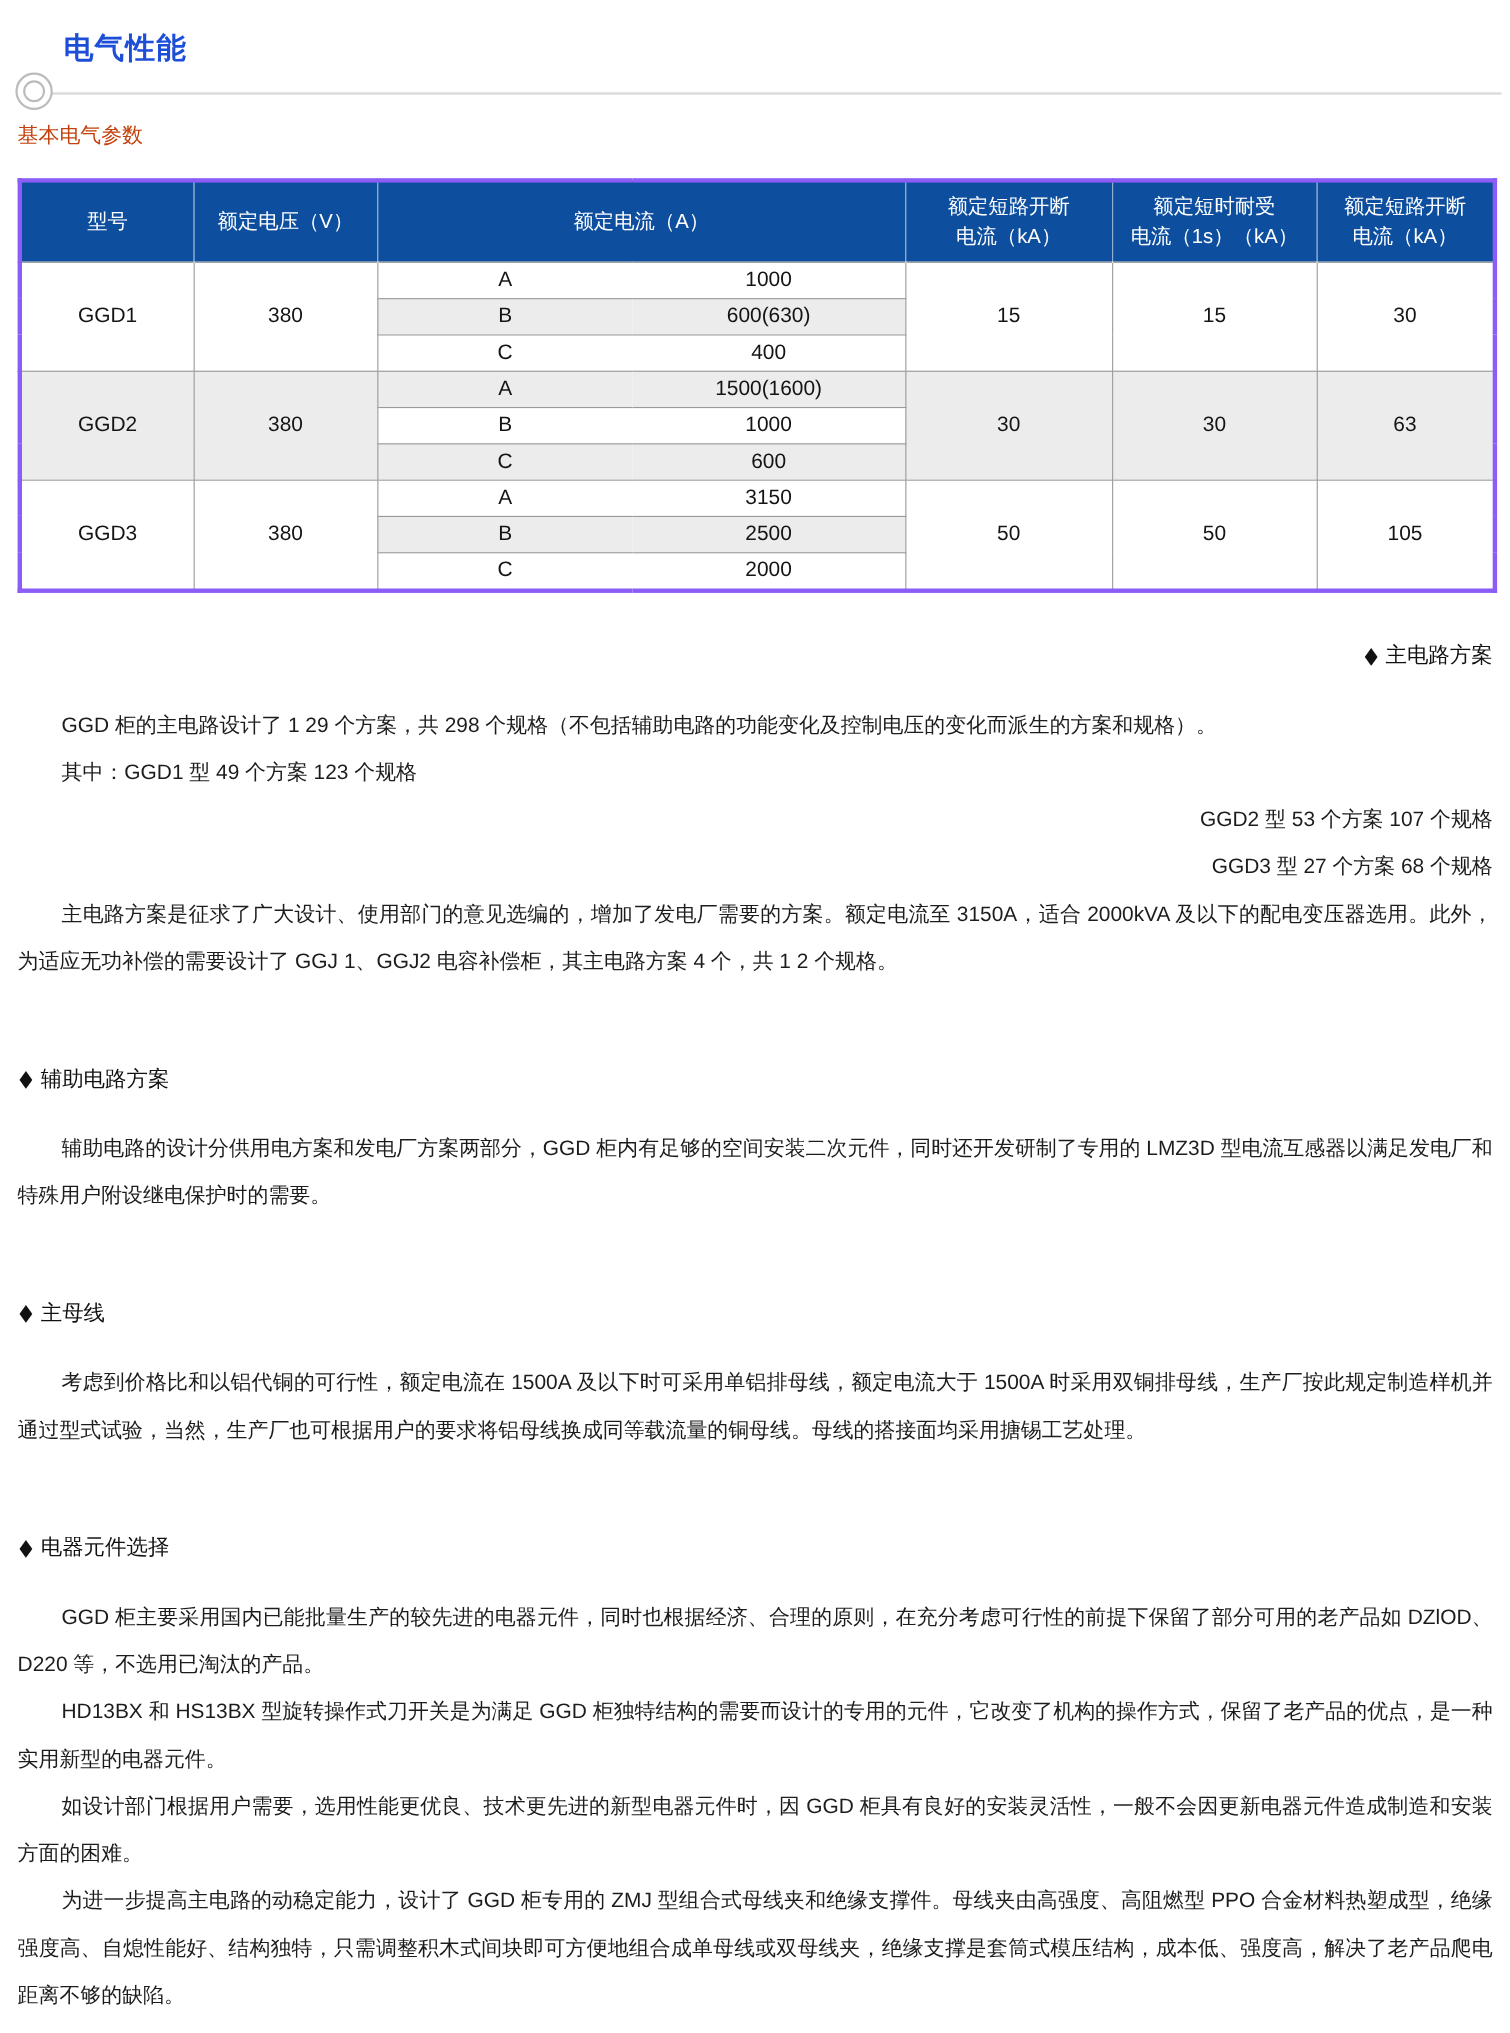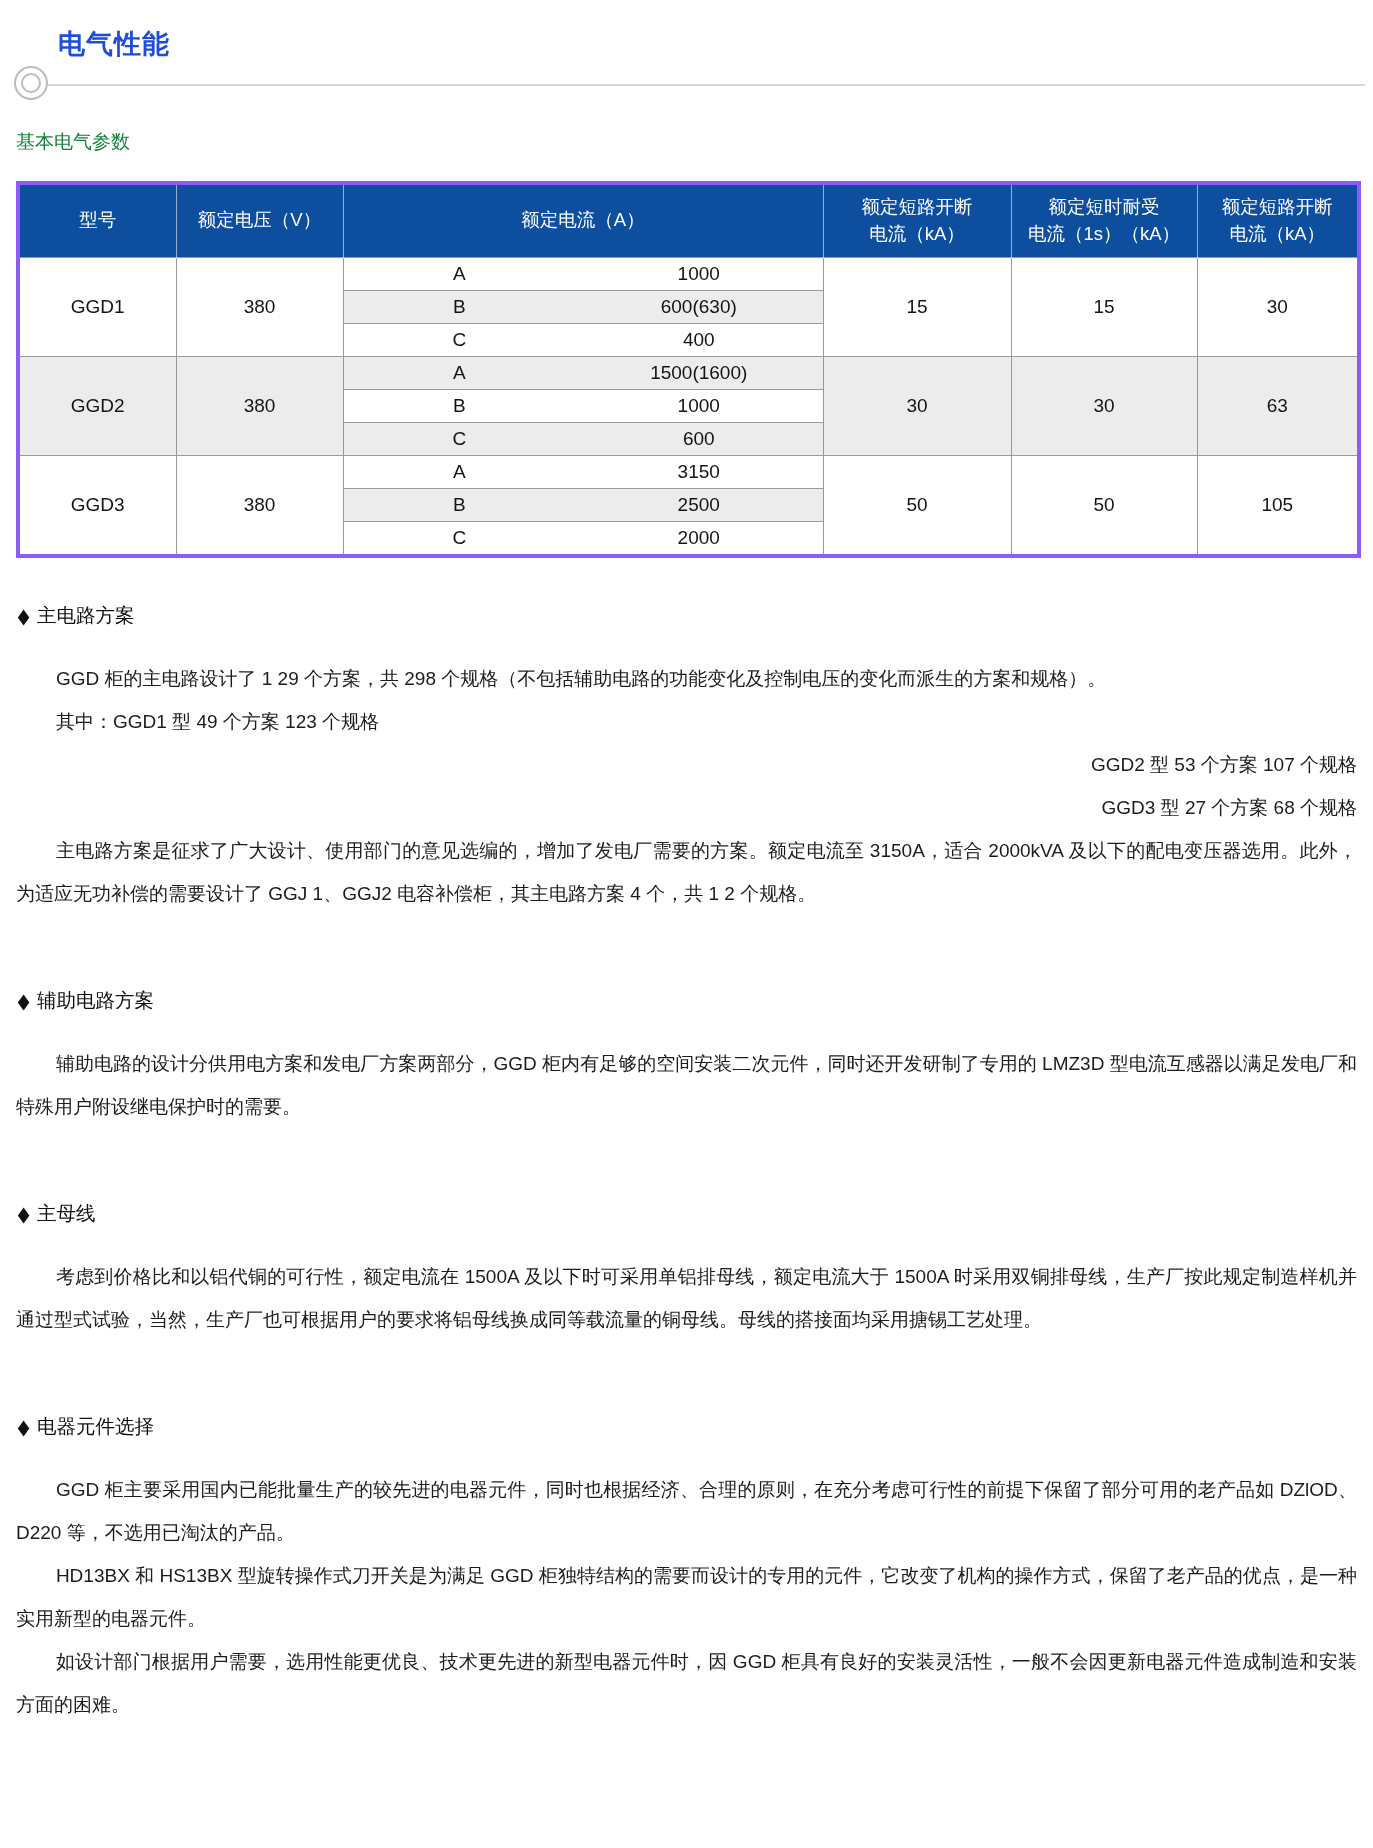--- a/index.html
+++ b/index.html
@@ -26,21 +26,21 @@
   .rings{
     position:absolute;left:6px;top:0;
     width:34px;height:34px;border:2px solid #bcbcbc;border-radius:50%;
     background:#ffffff;box-sizing:border-box;
     display:flex;align-items:center;justify-content:center;
   }
   .rings::after{
     content:"";width:20px;height:20px;border:2px solid #bcbcbc;
     border-radius:50%;box-sizing:border-box;background:#fff;
   }
-  .subtitle{margin:21px 0 0 0;font-size:19px;color:#15803d;}
+  .subtitle{margin:2px 0 0 0;font-size:19px;color:#c2410c;}
 
   
   table.params{
     border-collapse:collapse;
     margin-top:26px;
     width:1341px;table-layout:fixed;
     font-size:19px;
   }
   table.params th{
     background:#0d4e9e;color:#ffffff;
@@ -61,21 +61,21 @@
   table.params td.current{border-left:none;}
   table.params td.shaded{background:#ececec;}
   table.params{border:4px solid #8b5cf6;}
 
   
   .sections{margin-top:36px;font-size:19px;line-height:43px;color:#1c1c1c;}
   .sec-heading{
     margin:64px 0 20px 0;
     font-size:19.5px;color:#111111;
   }
-  .sections .sec:first-child .sec-heading{margin-top:0;}
+  .sections .sec:first-child .sec-heading{margin-top:0;text-align:right;}
   .diamond{
     display:inline-block;
     transform:scale(.78,1.08);
     margin-right:6px;
   }
   .para{
     margin:0;text-align:justify;
     text-indent:2.1em;
   }
   .list-first{margin:0 0 0 40px;}
@@ -188,16 +188,17 @@
       </div>
       <div class="sec">
         <div class="sec-heading"><span class="diamond">◆</span><span>主母线</span></div>
         <p class="para">考虑到价格比和以铝代铜的可行性，额定电流在 1500A 及以下时可采用单铝排母线，额定电流大于 1500A 时采用双铜排母线，生产厂按此规定制造样机并通过型式试验，当然，生产厂也可根据用户的要求将铝母线换成同等载流量的铜母线。母线的搭接面均采用搪锡工艺处理。</p>
       </div>
       <div class="sec">
         <div class="sec-heading"><span class="diamond">◆</span><span>电器元件选择</span></div>
         <p class="para">GGD 柜主要采用国内已能批量生产的较先进的电器元件，同时也根据经济、合理的原则，在充分考虑可行性的前提下保留了部分可用的老产品如 DZlOD、D220 等，不选用已淘汰的产品。</p>
         <p class="para">HD13BX 和 HS13BX 型旋转操作式刀开关是为满足 GGD 柜独特结构的需要而设计的专用的元件，它改变了机构的操作方式，保留了老产品的优点，是一种实用新型的电器元件。</p>
         <p class="para">如设计部门根据用户需要，选用性能更优良、技术更先进的新型电器元件时，因 GGD 柜具有良好的安装灵活性，一般不会因更新电器元件造成制造和安装方面的困难。</p>
+        <p class="para">为进一步提高主电路的动稳定能力，设计了 GGD 柜专用的 ZMJ 型组合式母线夹和绝缘支撑件。母线夹由高强度、高阻燃型 PPO 合金材料热塑成型，绝缘强度高、自熄性能好、结构独特，只需调整积木式间块即可方便地组合成单母线或双母线夹，绝缘支撑是套筒式模压结构，成本低、强度高，解决了老产品爬电距离不够的缺陷。</p>
       </div>
     </div>
 
 </div>
 
 </body></html>

